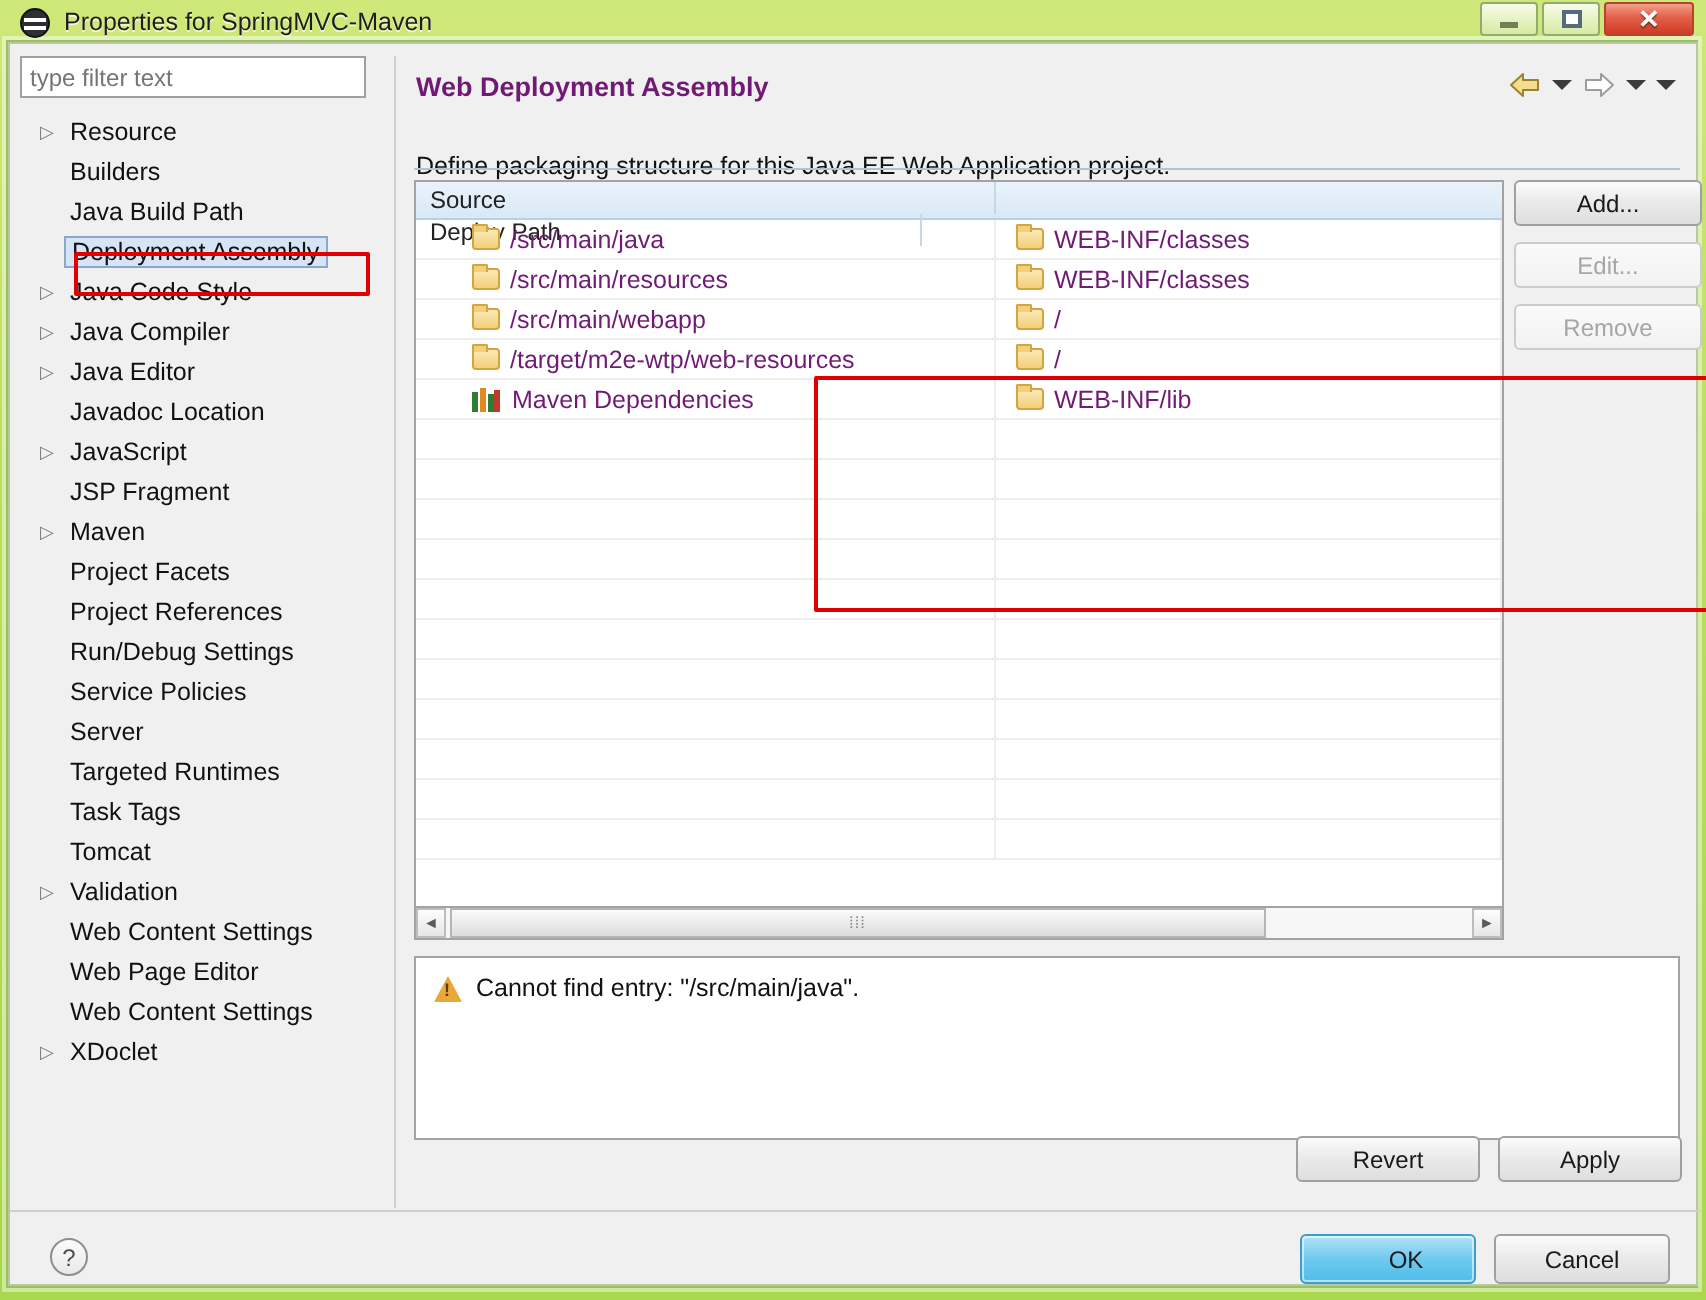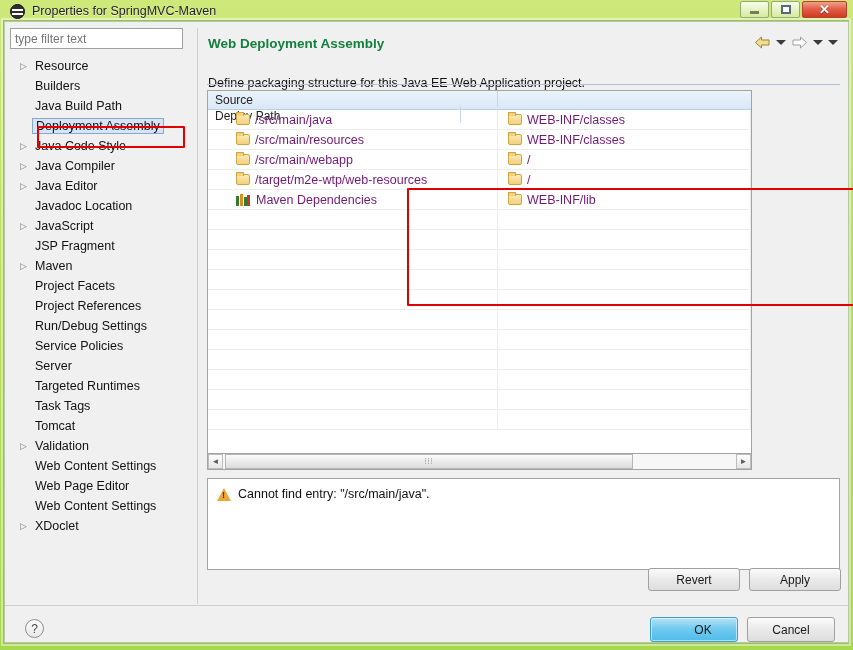--- a/index.html
+++ b/index.html
@@ -129,21 +129,21 @@
     position: absolute; left: 192px; top: 6px; width: 1px; height: 576px;
     background: #cfcfcf;
   }
 
   
   .right-panel {
     position: absolute; left: 196px; top: 6px; width: 643px; height: 576px;
   }
   .page-title {
     position: absolute; left: 7px; top: 8px;
-    font-size: 13.5px; font-weight: bold; color: #15803d;
+    font-size: 13.5px; font-weight: bold; color: #701a75;
   }
   .nav-icons {
     position: absolute; right: 6px; top: 7px;
     display: flex; align-items: center; gap: 5px;
   }
   .nav-arrow { width: 17px; height: 15px; display: block; }
   .chev {
     width: 0; height: 0;
     border-left: 5px solid transparent;
     border-right: 5px solid transparent;
@@ -573,20 +573,25 @@
       <div class="red-ring" id="ring-table"></div>
 
       <div class="hscroll">
         <div class="sb-arrow">◄</div>
         <div class="sb-track">
           <div class="sb-thumb">⦙⦙⦙</div>
         </div>
         <div class="sb-arrow">►</div>
       </div>
 
+      <div class="side-buttons" id="side-buttons">
+          <div class="btn">Add...</div>
+          <div class="btn disabled">Edit...</div>
+          <div class="btn disabled">Remove</div>
+        </div>
 
       <div class="msg-panel">
         <div class="warn-icon"></div>
         <div class="msg-text">Cannot find entry: "/src/main/java".</div>
       </div>
 
       <div class="ra-row">
         <div class="btn">Revert</div>
         <div class="btn">Apply</div>
       </div>

